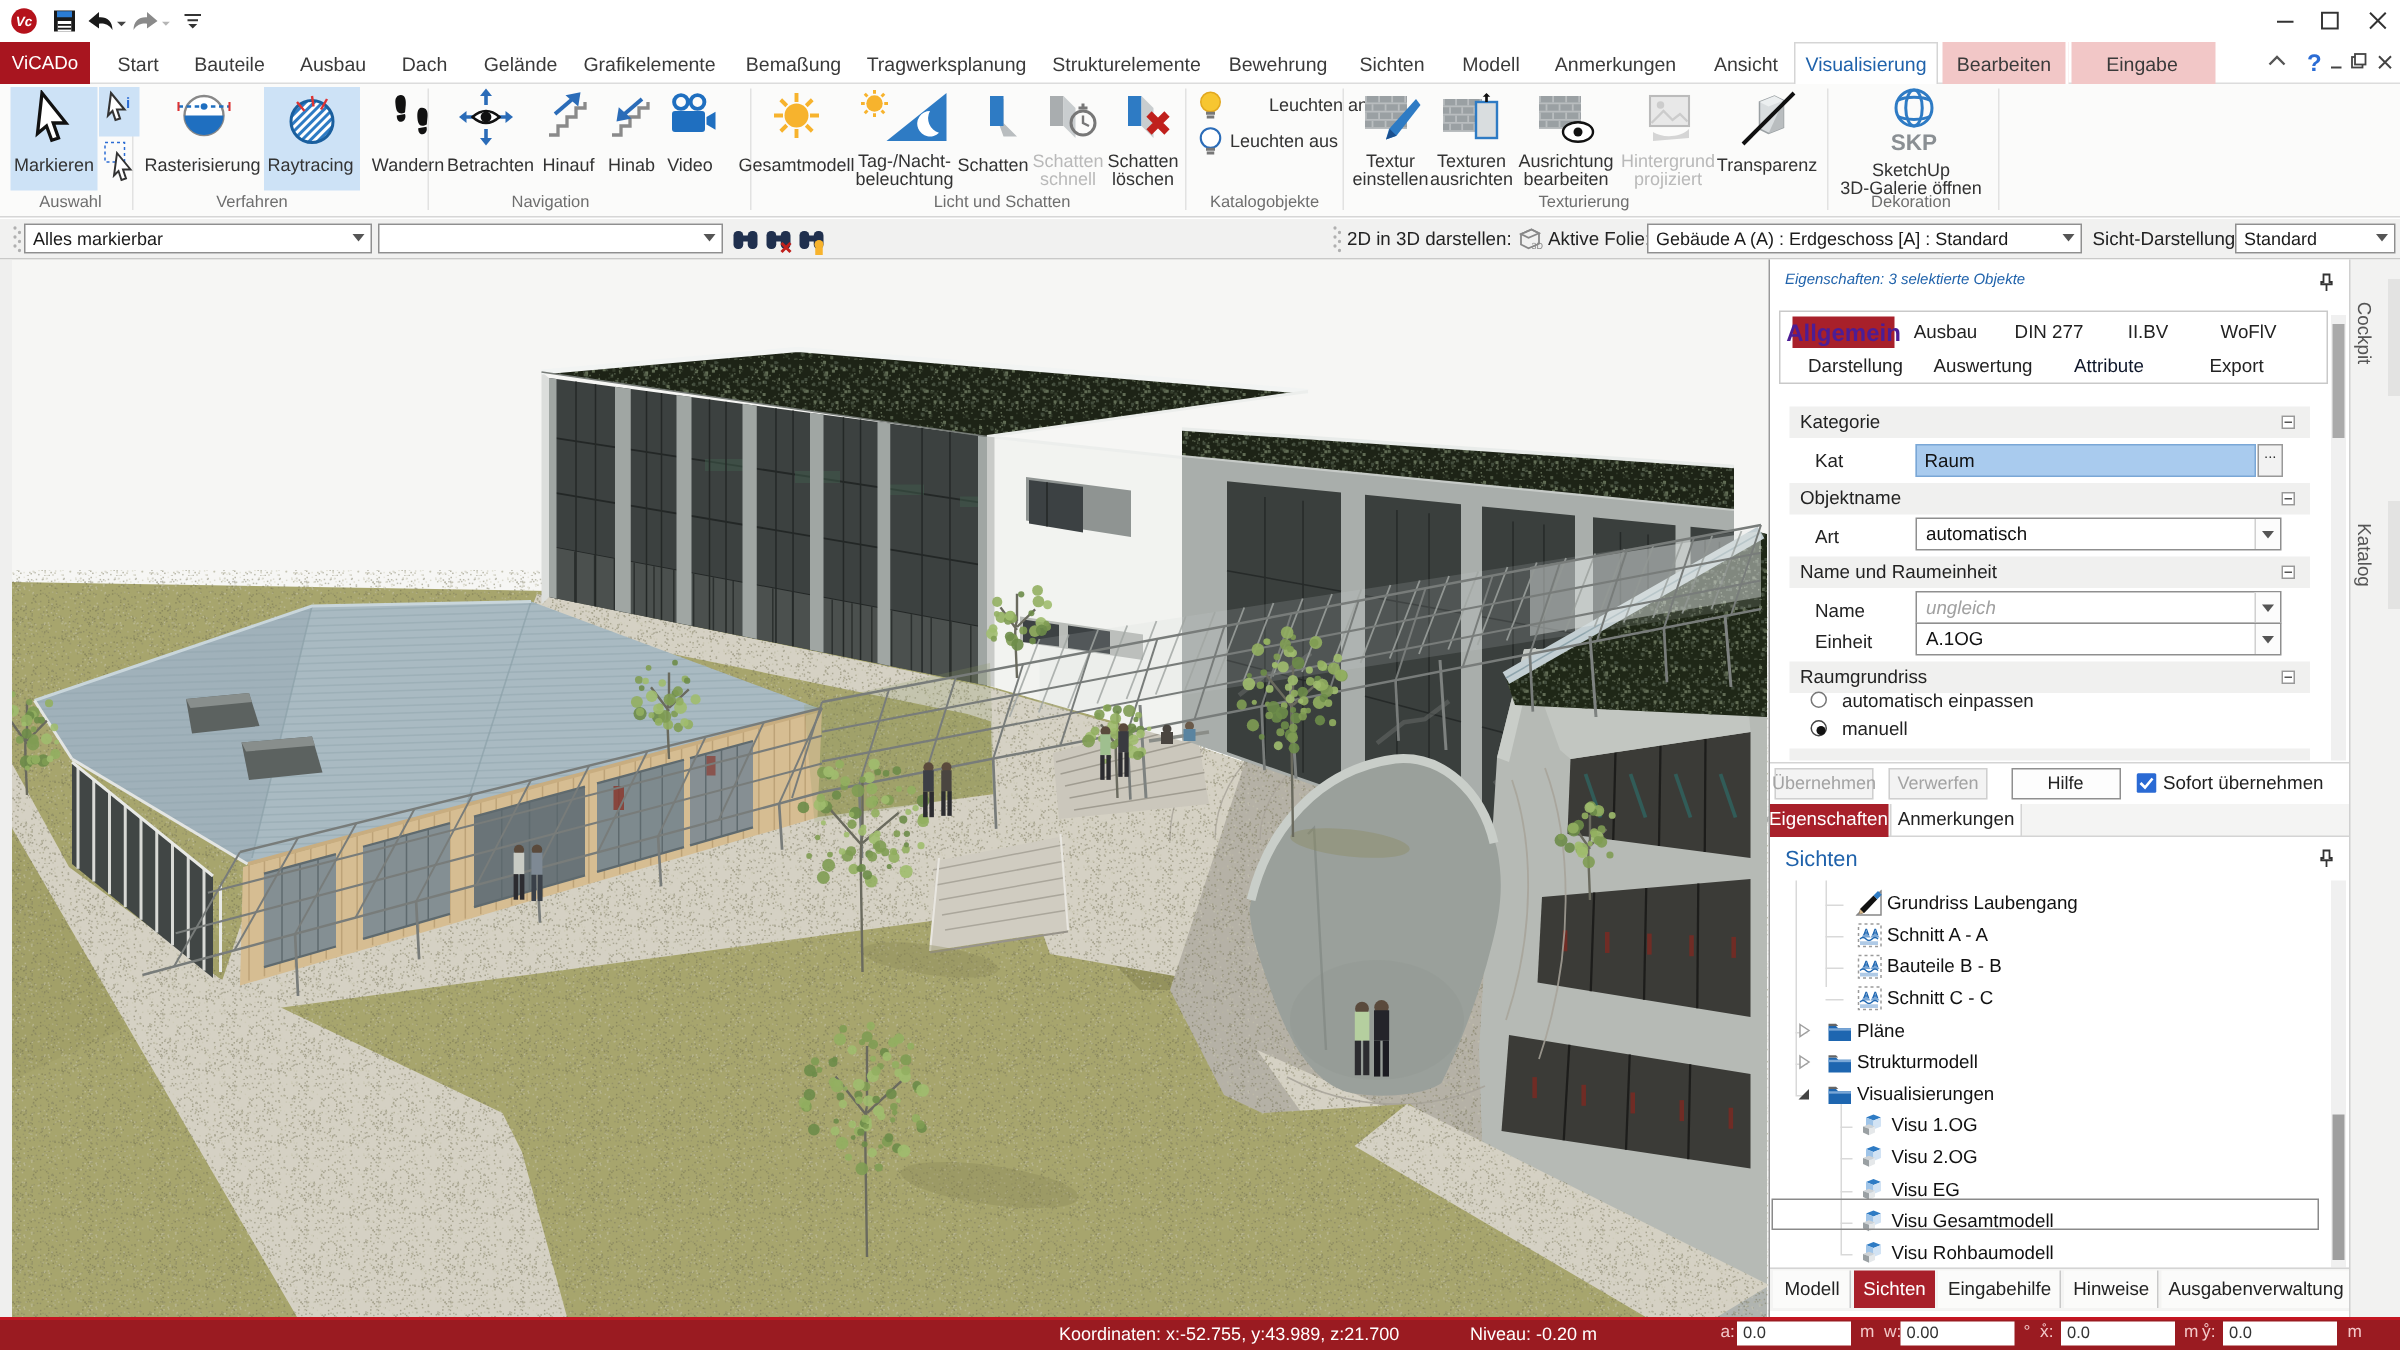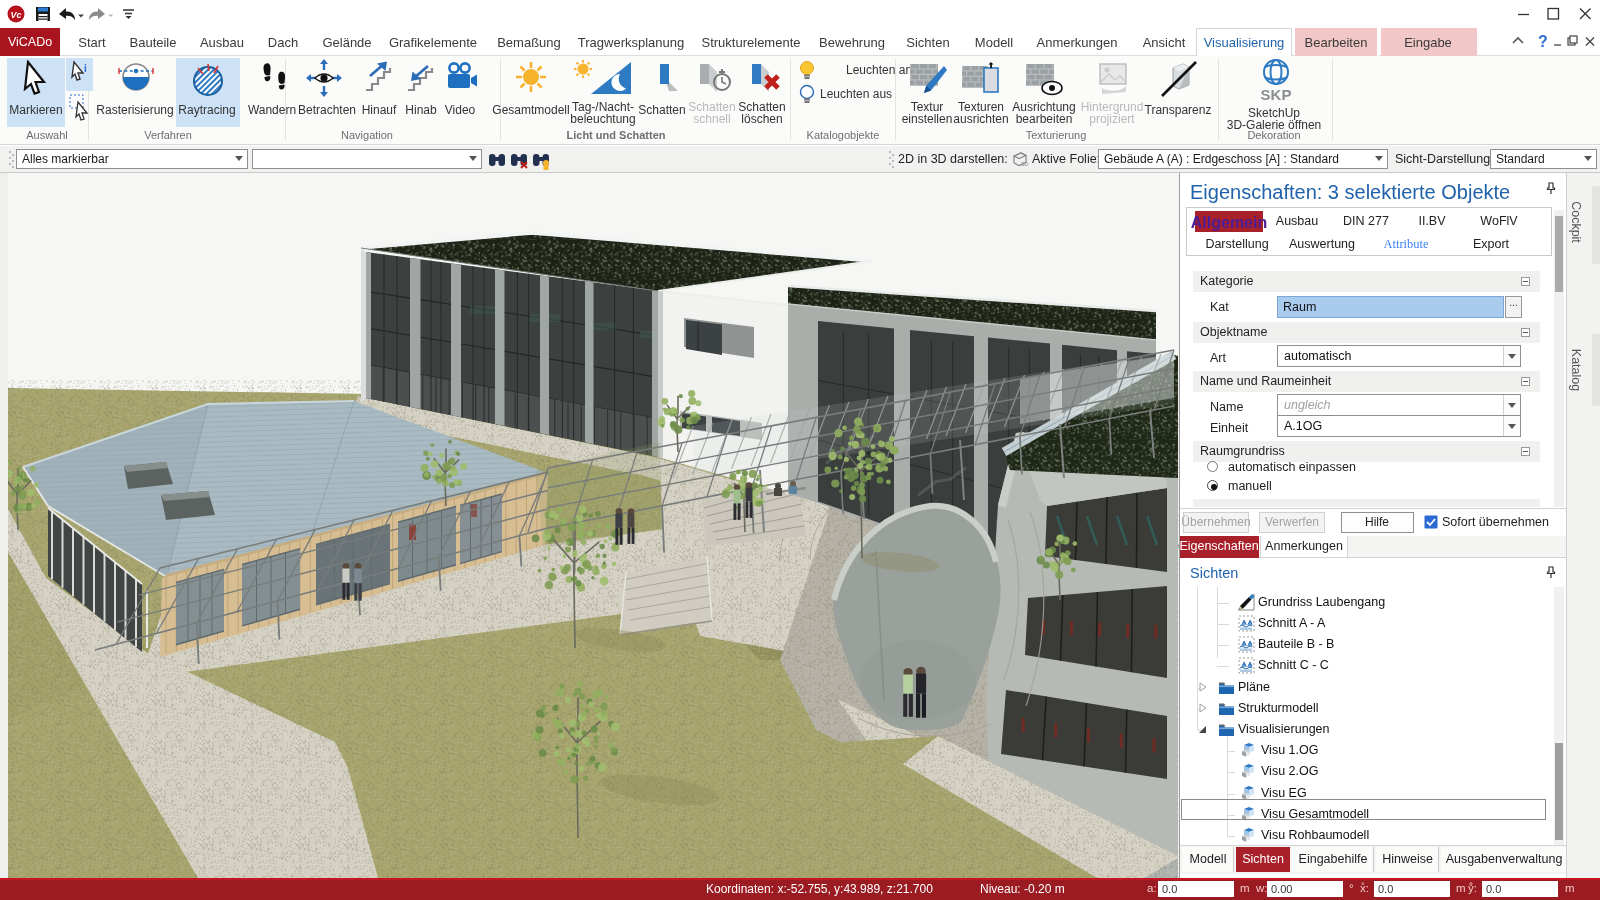--- a/index.html
+++ b/index.html
@@ -66,21 +66,21 @@
     <div class="abs" style="left:88px;top:59px;width:1px;height:81px;background:#e2e2e1;"></div>
     <div class="abs" style="left:285px;top:59px;width:1px;height:81px;background:#e2e2e1;"></div>
     <div class="abs" style="left:500px;top:59px;width:1px;height:81px;background:#e2e2e1;"></div>
     <div class="abs" style="left:790px;top:59px;width:1px;height:81px;background:#e2e2e1;"></div>
     <div class="abs" style="left:895px;top:59px;width:1px;height:81px;background:#e2e2e1;"></div>
     <div class="abs" style="left:1218px;top:59px;width:1px;height:81px;background:#e2e2e1;"></div>
     <div class="abs" style="left:1332px;top:59px;width:1px;height:81px;background:#e2e2e1;"></div>
     <div style="position:absolute;left:47px;top:129px;transform:translateX(-50%);font-size:11px;color:#6e6e6e;font-weight:normal;white-space:nowrap;">Auswahl</div>
     <div style="position:absolute;left:168px;top:129px;transform:translateX(-50%);font-size:11px;color:#6e6e6e;font-weight:normal;white-space:nowrap;">Verfahren</div>
     <div style="position:absolute;left:367px;top:129px;transform:translateX(-50%);font-size:11px;color:#6e6e6e;font-weight:normal;white-space:nowrap;">Navigation</div>
-    <div style="position:absolute;left:616px;top:129px;transform:translateX(-50%);font-size:11px;color:#6e6e6e;font-weight:bold;white-space:nowrap;">Licht und Schatten</div>
+    <div style="position:absolute;left:668px;top:129px;transform:translateX(-50%);font-size:11px;color:#6e6e6e;font-weight:normal;white-space:nowrap;">Licht und Schatten</div>
     <div style="position:absolute;left:843px;top:129px;transform:translateX(-50%);font-size:11px;color:#6e6e6e;font-weight:normal;white-space:nowrap;">Katalogobjekte</div>
     <div style="position:absolute;left:1056px;top:129px;transform:translateX(-50%);font-size:11px;color:#6e6e6e;font-weight:normal;white-space:nowrap;">Texturierung</div>
     <div style="position:absolute;left:1274px;top:129px;transform:translateX(-50%);font-size:11px;color:#6e6e6e;font-weight:normal;white-space:nowrap;">Dekoration</div>
     <div class="abs" style="left:7px;top:58px;width:58px;height:69px;background:#cde2f6;"></div>
     <div class="abs" style="left:66px;top:58px;width:27px;height:33px;background:#cde2f6;"></div>
     <div class="abs" style="left:176px;top:58px;width:64px;height:69px;background:#cde2f6;"></div>
     <svg class="abs" style="left:22px;top:60px" width="30" height="38" viewBox="0 0 30 38">
       <path d="M 6 2 L 22 22 L 13.5 22 L 17 32 L 12.5 33.5 L 9 24 L 3 29 Z" fill="#fff" stroke="#111" stroke-width="2.2"></path>
     </svg>
     <svg class="abs" style="left:70px;top:60px" width="20" height="26" viewBox="0 0 20 26">
@@ -2079,34 +2079,34 @@
       <rect x="916.0" y="693.7" width="4.2" height="24.0" fill="#1c1c22"></rect>
       <rect x="921.8" y="693.7" width="4.2" height="24.0" fill="#1c1c22"></rect>
       <line x1="766.0" y1="494.0" x2="806.0" y2="488.0" stroke="#8a8d88" stroke-width="2.5"></line>
       <circle cx="778" cy="486" r="3" fill="#4a4540"></circle>
       <rect x="774" y="488" width="8" height="8" fill="#4a4540"></rect>
       <circle cx="793" cy="484" r="3" fill="#6a5a4a"></circle>
       <rect x="789" y="486" width="8" height="8" fill="#5a84a0"></rect>
     </svg>
     <div class="abs" style="left:1179px;top:173px;width:1px;height:705px;background:#9a9a9a;"></div>
     <div class="abs" style="left:1180px;top:173px;width:386px;height:705px;background:#ffffff;"></div>
-    <div style="position:absolute;left:1190px;top:181px;font-size:20px;color:#1f62ab;white-space:nowrap;">Eigenschaften: 3 selektierte Objekte</div>
+    <div style="position:absolute;left:1190px;top:181px;font-size:10px;color:#1f62ab;white-space:nowrap;font-style:italic;">Eigenschaften: 3 selektierte Objekte</div>
     <svg class="abs" style="left:1545px;top:182px" width="12" height="13" viewBox="0 0 12 13">
 <path d="M 4 1 h 4 v 5 h 1.5 v 1.5 h -7 V 6 h 1.5 z M 6 7.5 v 4.5" stroke="#333" stroke-width="1.2" fill="none"></path>
     </svg>
     <div class="abs" style="left:1186px;top:207px;width:366px;height:49px;background:#fff;border:1px solid #c9c9c9;"></div>
     <div class="abs" style="left:1195px;top:211px;width:68px;height:21px;background:#a8202a;"></div>
     <div style="position:absolute;left:1229px;top:214px;transform:translateX(-50%);font-size:16px;color:#4c1d95;font-weight:bold;white-space:nowrap;">Allgemein</div>
     <div style="position:absolute;left:1297px;top:214px;transform:translateX(-50%);font-size:12.5px;color:#222;font-weight:normal;white-space:nowrap;">Ausbau</div>
     <div style="position:absolute;left:1366px;top:214px;transform:translateX(-50%);font-size:12.5px;color:#222;font-weight:normal;white-space:nowrap;">DIN 277</div>
     <div style="position:absolute;left:1432px;top:214px;transform:translateX(-50%);font-size:12.5px;color:#222;font-weight:normal;white-space:nowrap;">II.BV</div>
     <div style="position:absolute;left:1499px;top:214px;transform:translateX(-50%);font-size:12.5px;color:#222;font-weight:normal;white-space:nowrap;">WoFlV</div>
     <div style="position:absolute;left:1237px;top:237px;transform:translateX(-50%);font-size:12.5px;color:#222;font-weight:normal;white-space:nowrap;">Darstellung</div>
     <div style="position:absolute;left:1322px;top:237px;transform:translateX(-50%);font-size:12.5px;color:#222;font-weight:normal;white-space:nowrap;">Auswertung</div>
-    <div style="position:absolute;left:1406px;top:237px;transform:translateX(-50%);font-size:12.5px;color:#3b82f6;font-weight:normal;white-space:nowrap;font-family:Liberation Serif, serif;">Attribute</div>
+    <div style="position:absolute;left:1406px;top:237px;transform:translateX(-50%);font-size:12.5px;color:#0f172a;font-weight:normal;white-space:nowrap;">Attribute</div>
     <div style="position:absolute;left:1491px;top:237px;transform:translateX(-50%);font-size:12.5px;color:#222;font-weight:normal;white-space:nowrap;">Export</div>
     <div class="abs" style="left:1193px;top:271px;width:347px;height:21px;background:#f0f0ef;"></div>
     <div style="position:absolute;left:1200px;top:274px;font-size:12.5px;color:#222;white-space:nowrap;">Kategorie</div>
     <div class="abs" style="left:1521px;top:277px;width:9px;height:9px;background:#fff;border:1px solid #999;"></div>
     <div class="abs" style="left:1523px;top:281px;width:5px;height:1px;background:#555;"></div>
     <div style="position:absolute;left:1210px;top:300px;font-size:12.5px;color:#222;white-space:nowrap;">Kat</div>
     <div class="abs" style="left:1277px;top:296px;width:227px;height:22px;background:#a9cbee;border:1px solid #7aa7d6;"></div>
     <div style="position:absolute;left:1283px;top:300px;font-size:12.5px;color:#111;white-space:nowrap;">Raum</div>
     <div class="abs" style="left:1505px;top:296px;width:17px;height:22px;background:#f2f2f2;border:1px solid #999;font-size:10px;color:#333;text-align:center;">...</div>
     <div class="abs" style="left:1193px;top:322px;width:347px;height:21px;background:#f0f0ef;"></div>

